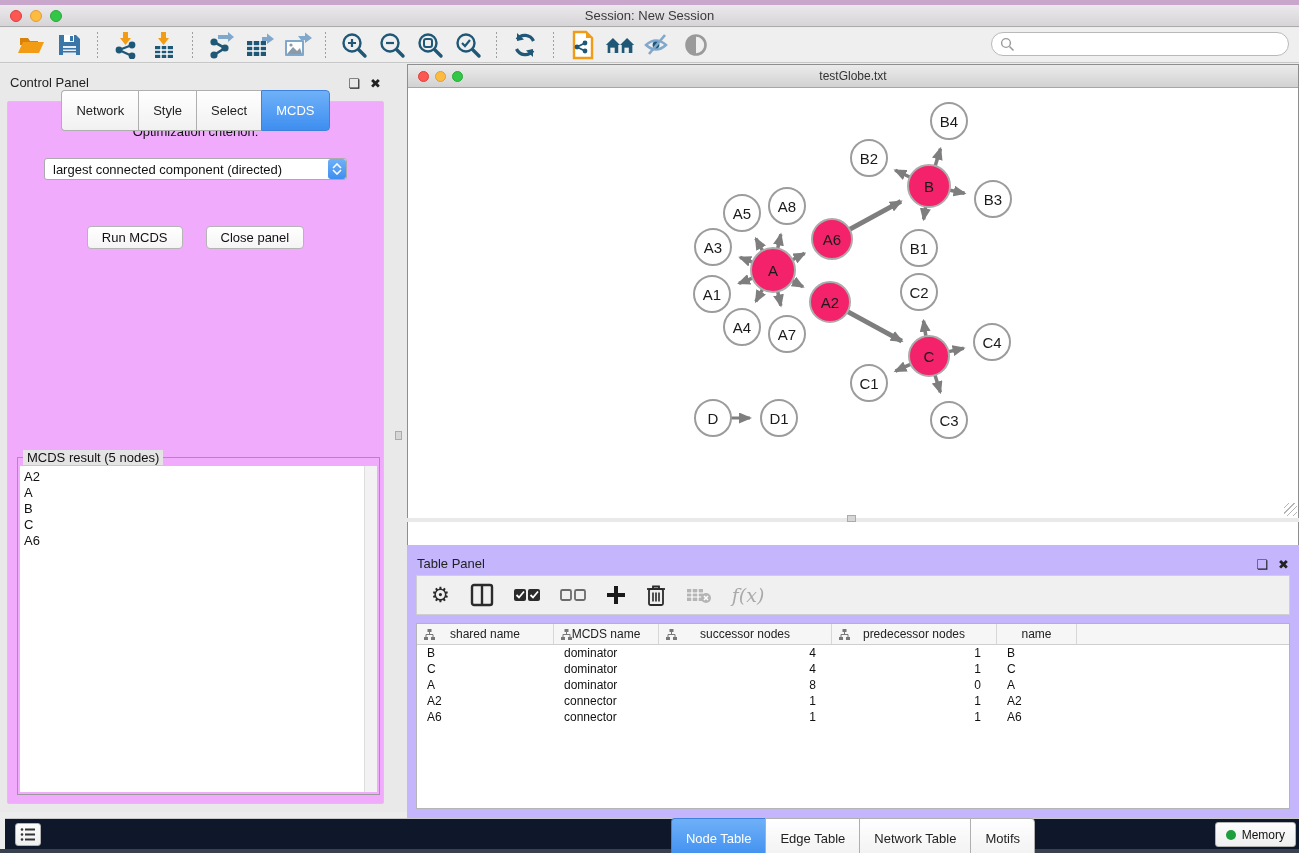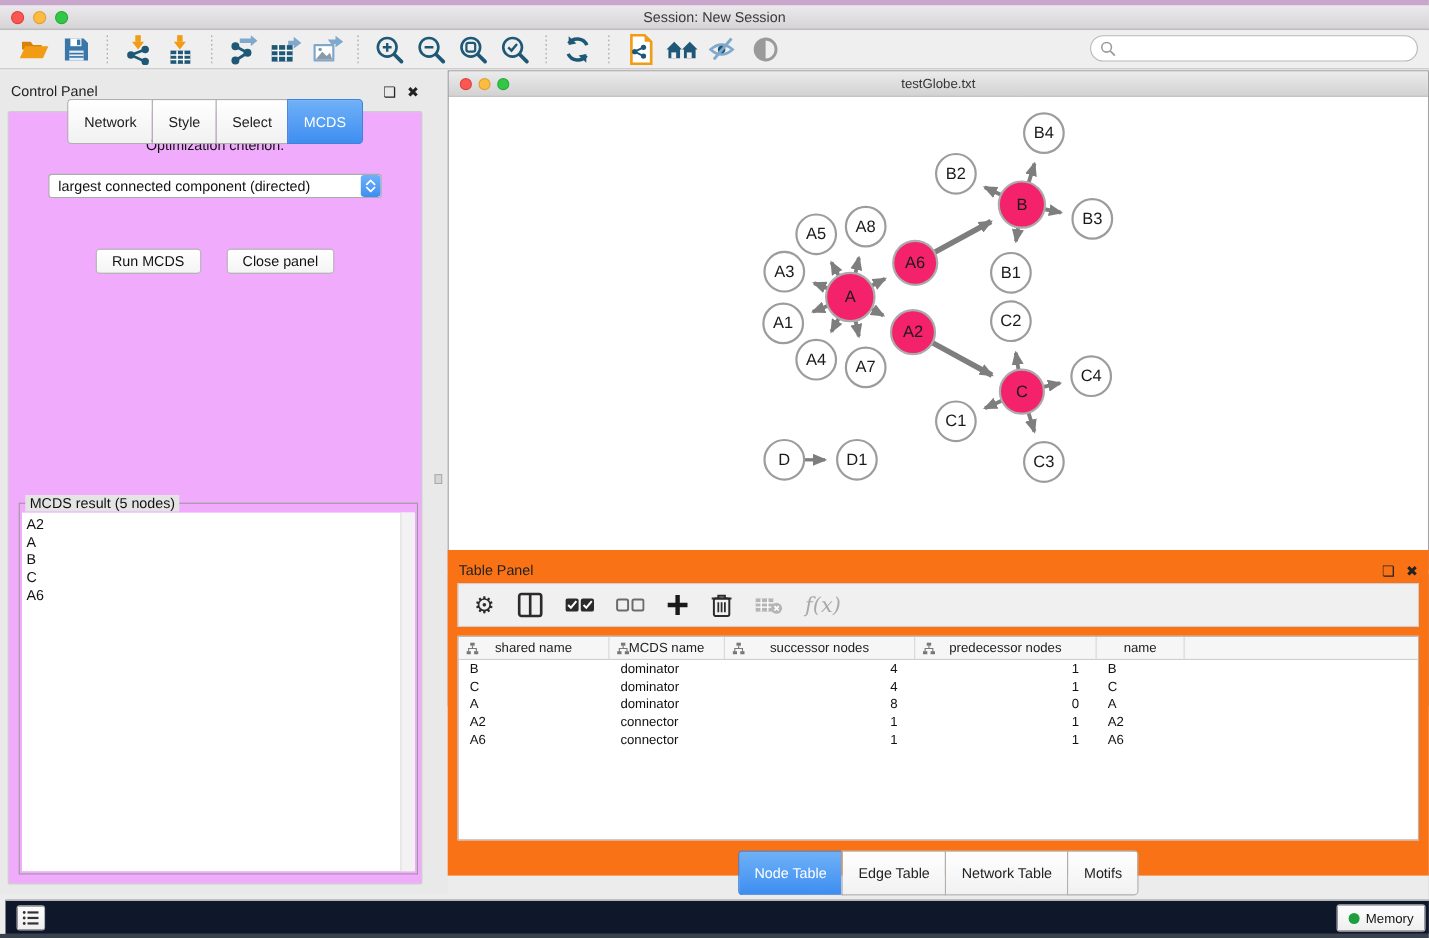--- a/index.html
+++ b/index.html
@@ -80,21 +80,21 @@
   .net-body { position:relative; width:100%; height:429px; background:#fff; }
   .resize-grip { position:absolute; right:1px; bottom:1px; width:13px; height:13px;
     background:repeating-linear-gradient(135deg, transparent 0 3px, #B5B5B5 3px 4px); }
 
   
   .h-divider { position:absolute; left:407px; top:454px; width:892px; height:4px; background:#E9E9E9; }
   .h-grip { position:absolute; left:440px; top:-3px; width:9px; height:7px; background:#D6D6D6;
     border:1px solid #ABABAB; }
 
   
-  .table-panel { position:absolute; left:407px; top:436px; width:892px; height:296px; background:#f97316; }
+  .table-panel { position:absolute; left:407px; top:481px; width:892px; height:296px; background:#c4b5fd; }
   .tp-toolbar { position:absolute; left:9px; right:9px; top:30px; height:40px; background:#F0F0F0;
     border:1px solid #CFCFCF; display:flex; align-items:center; padding-left:14px; gap:20px; }
   .tp-icon { display:flex; align-items:center; justify-content:center; }
   .tp-gear { font-size:21px; color:#2B2B2B; font-family:"DejaVu Sans",sans-serif; line-height:1; }
   .fx { font-family:"DejaVu Serif", serif; font-style:italic; font-size:19px; color:#A9A9A9; }
   .data-table { position:absolute; left:9px; right:9px; top:78px; height:186px; background:#fff;
     border:1px solid #B5B5B5; overflow:hidden; }
   .dt-header { display:flex; height:21px; background:#F6F6F6; border-bottom:1px solid #CFCFCF; }
   .dt-hcell { position:relative; display:flex; align-items:center; justify-content:center;
     font-size:12px; color:#222; border-right:1px solid #D7D7D7; }

